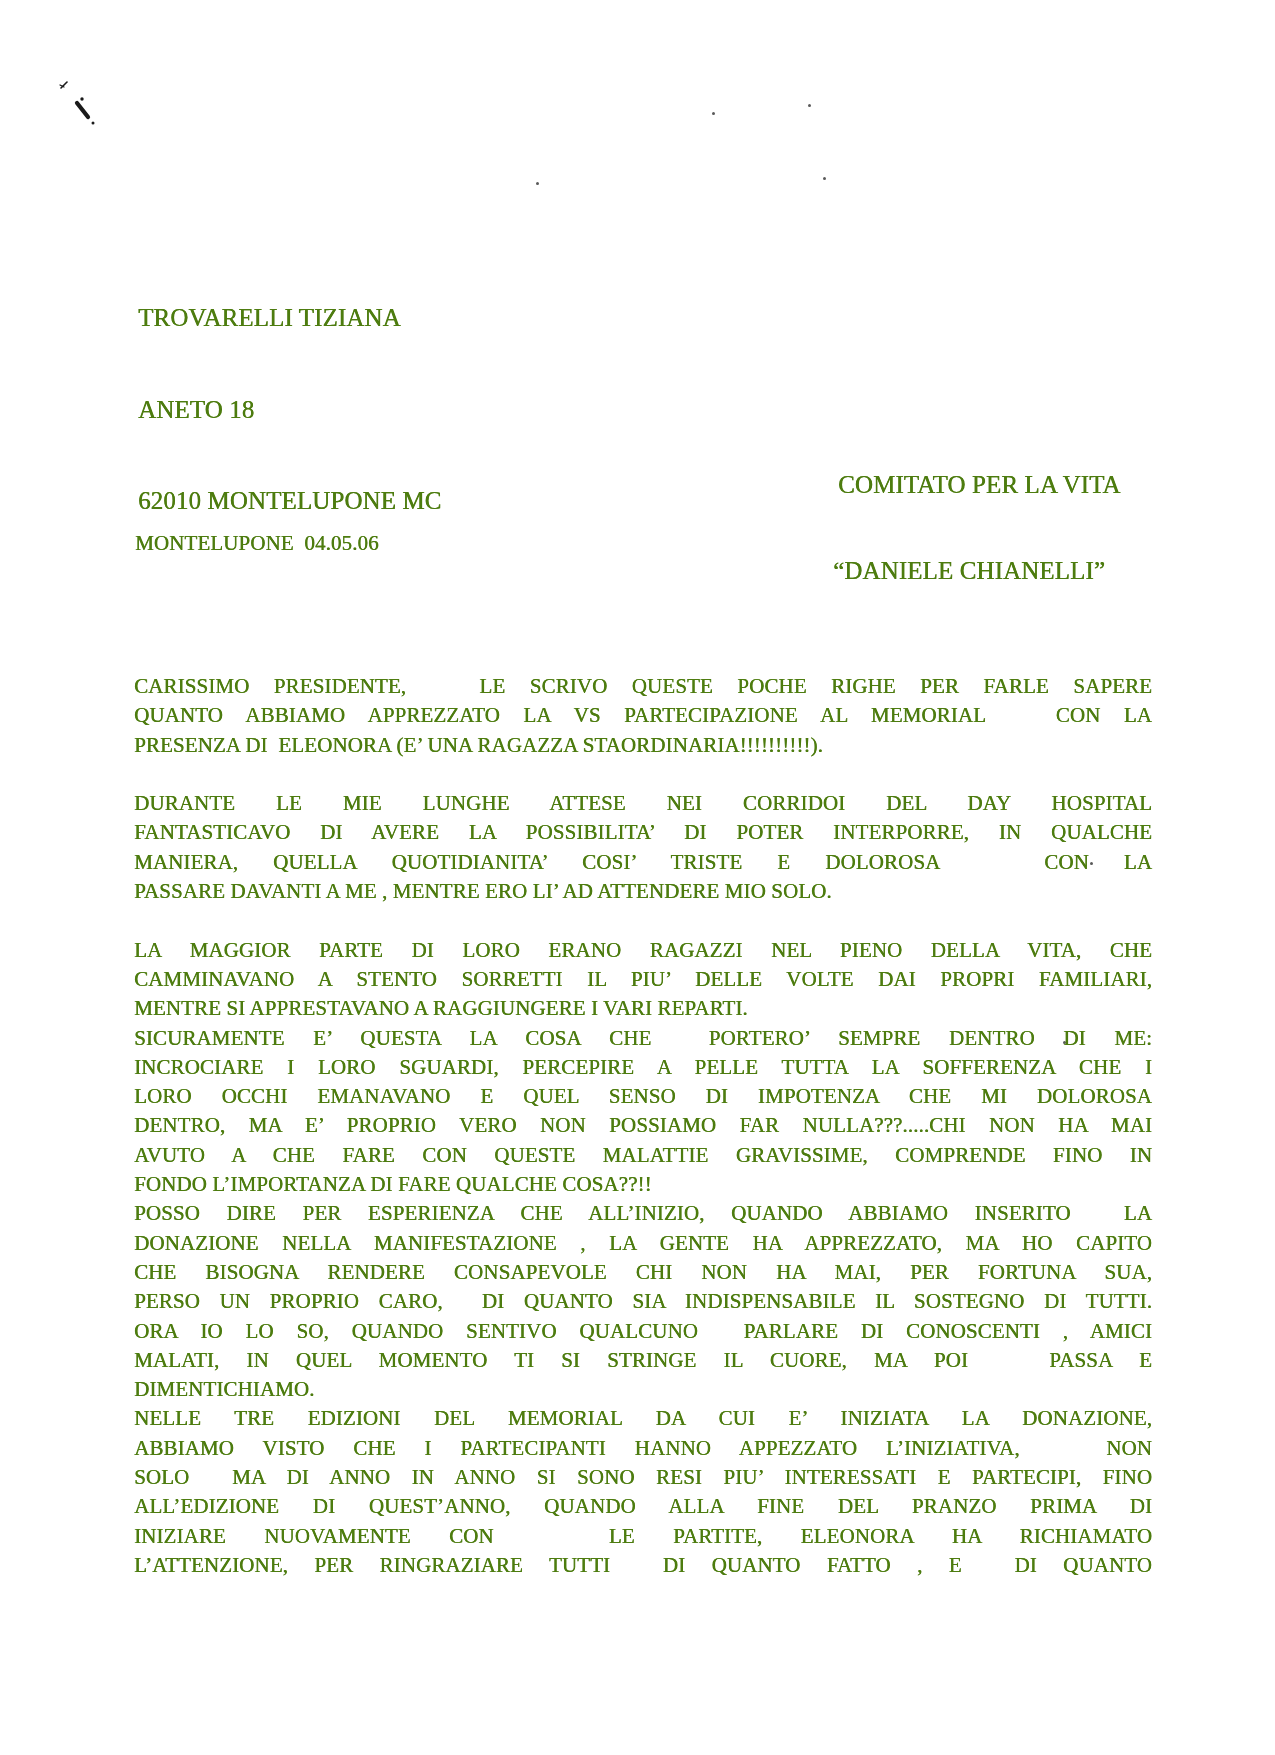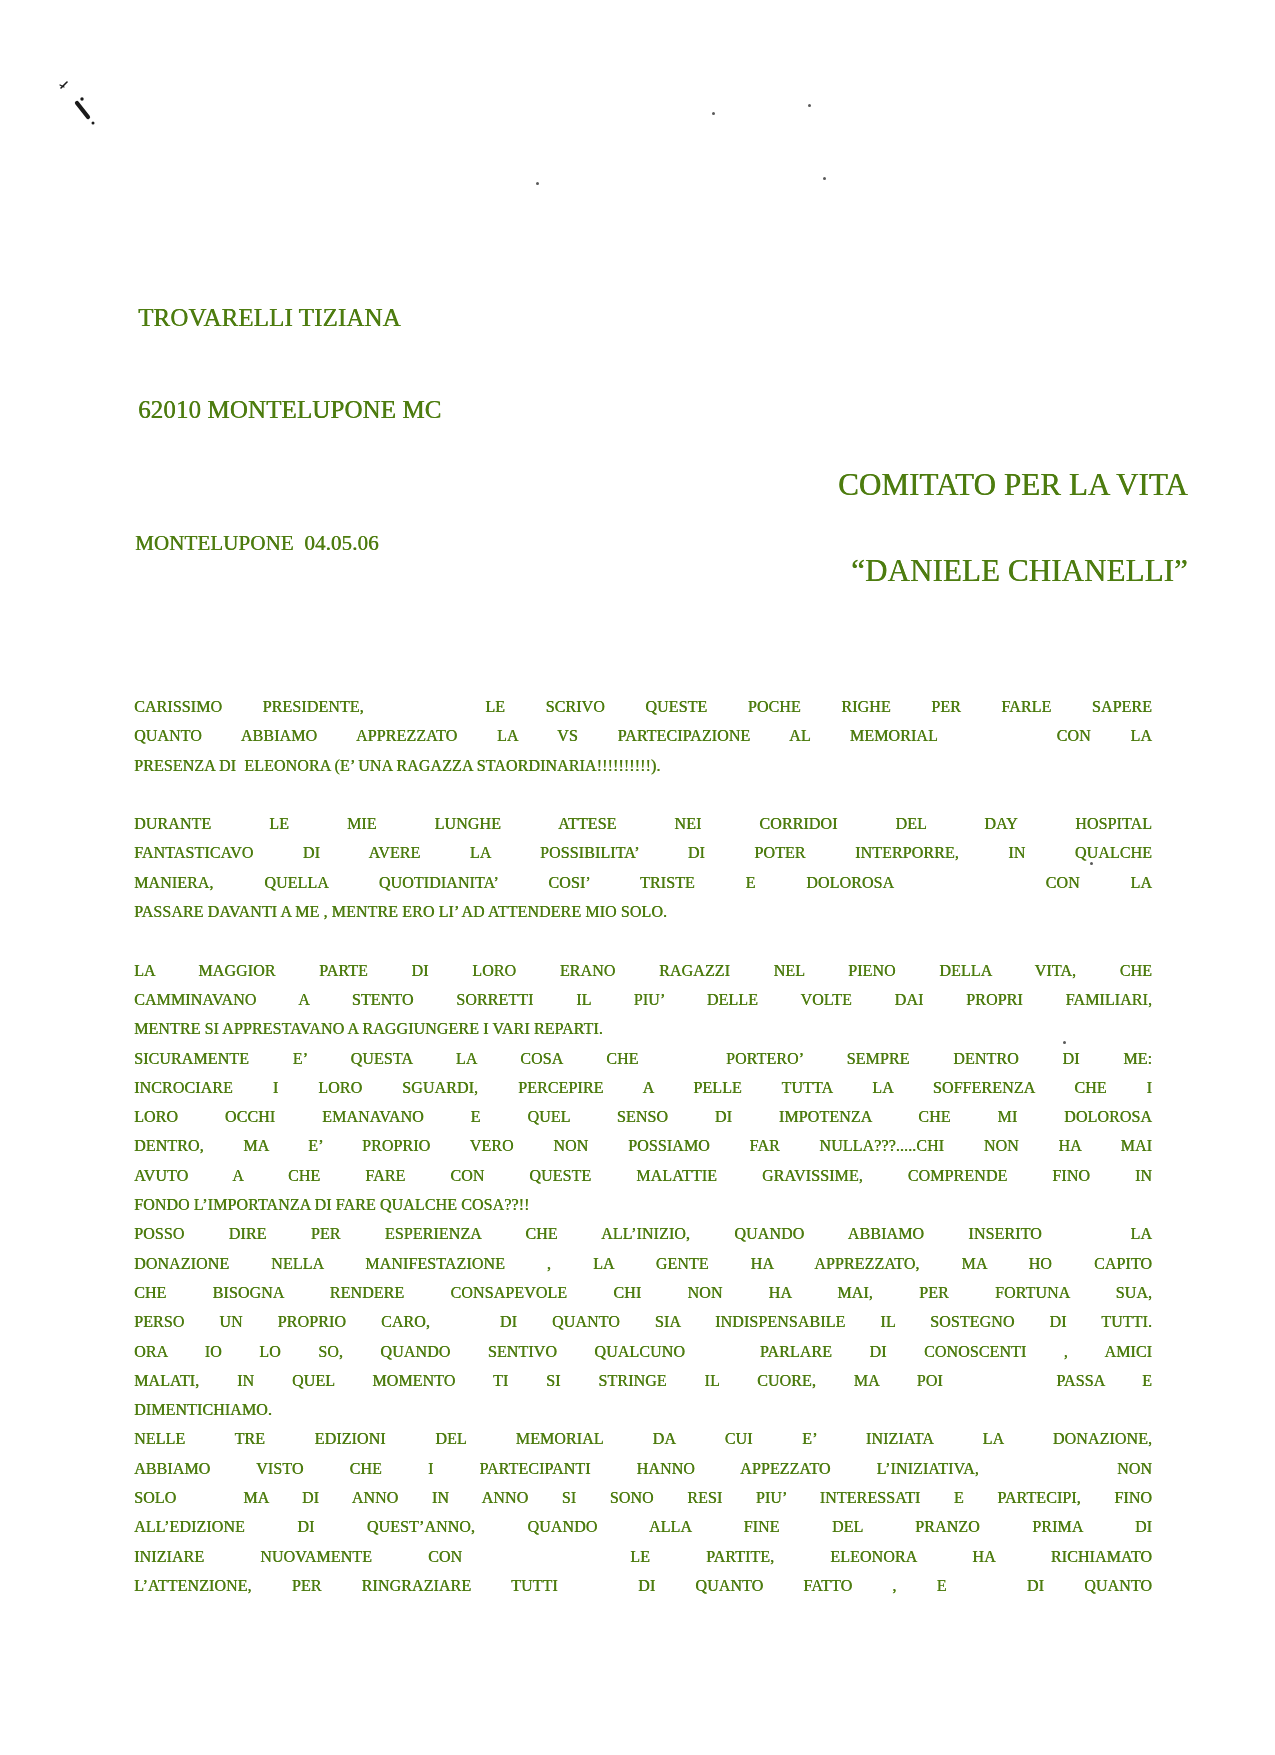--- a/index.html
+++ b/index.html
@@ -16,31 +16,31 @@
   .txt {
     text-shadow: 0.4px 0.2px 0 currentColor; 
     letter-spacing: 0.1px;
   }
   .sender {
     position: absolute; left: 138px; top: 206px;
     font-size: 25px; line-height: 30.5px; white-space: pre-wrap;
   }
   .recipient {
     position: absolute; left: 838px; top: 378px;
-    font-size: 31px; line-height: 28.5px; white-space: pre-wrap; text-align: right;
+    font-size: 25px; line-height: 28.5px; white-space: pre-wrap;
   }
   .recipient .r2 { margin-left: -5px; }
   .dateline {
     position: absolute; left: 135px; top: 492px;
     font-size: 21px; line-height: 30px; white-space: pre-wrap;
   }
   .body-block {
-    position: absolute; left: 134px; top: 656px;
+    position: absolute; left: 134px; top: 636px;
     width: 1018px;
-    font-size: 16px; line-height: 29.3px;
+    font-size: 21px; line-height: 29.3px;
   }
   .para + .para { margin-top: 29.3px; }
   .line { white-space: pre-wrap; }
   .j {
     text-align: justify;
     text-align-last: justify;
     -moz-text-align-last: justify;
   }
   .scribble { position: absolute; left: 55px; top: 40px; }
   .speck {
@@ -63,20 +63,21 @@
 
   <div class="speck" style="left:712px; top:76px;  width:3px; height:3px;"></div>
   <div class="speck" style="left:808px; top:68px;  width:3px; height:3px;"></div>
   <div class="speck" style="left:536px; top:146px; width:3px; height:3px;"></div>
   <div class="speck" style="left:823px; top:141px; width:3px; height:3px;"></div>
   <div class="speck" style="left:1090px;top:826px; width:3px; height:3px;"></div>
   <div class="speck" style="left:1063px;top:1005px;width:3px; height:3px;"></div>
 
   <div class="sender txt">
     <div class="line">TROVARELLI TIZIANA</div>
+    <div class="line">ANETO 18</div>
     <div class="line">62010 MONTELUPONE MC</div>
   </div>
 
   <div class="recipient txt">
     <div class="line">COMITATO PER LA VITA</div>
     <div class="line r2">“DANIELE CHIANELLI”</div>
   </div>
 
   <div class="dateline txt">MONTELUPONE  04.05.06</div>
 

